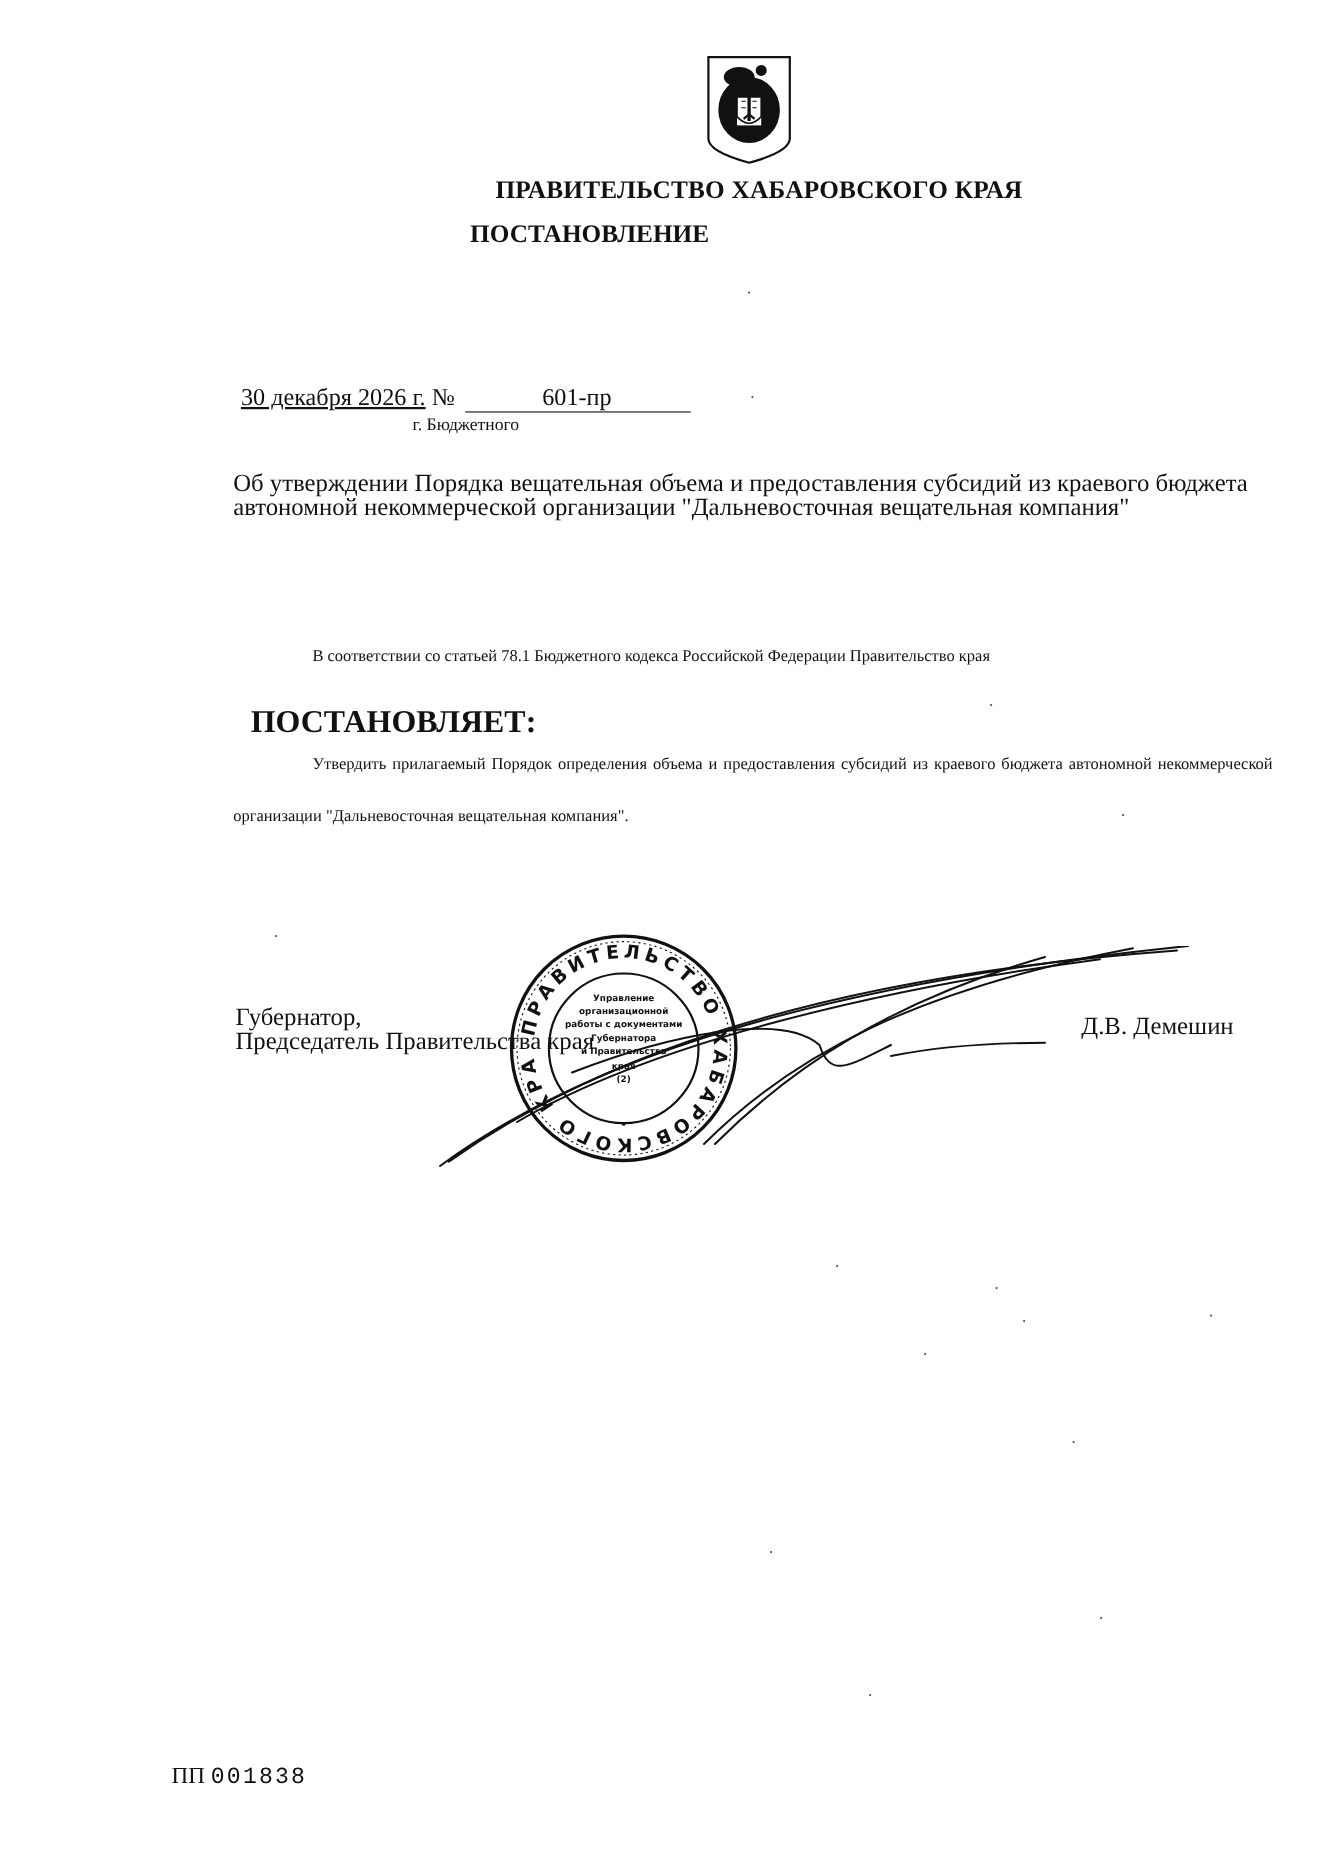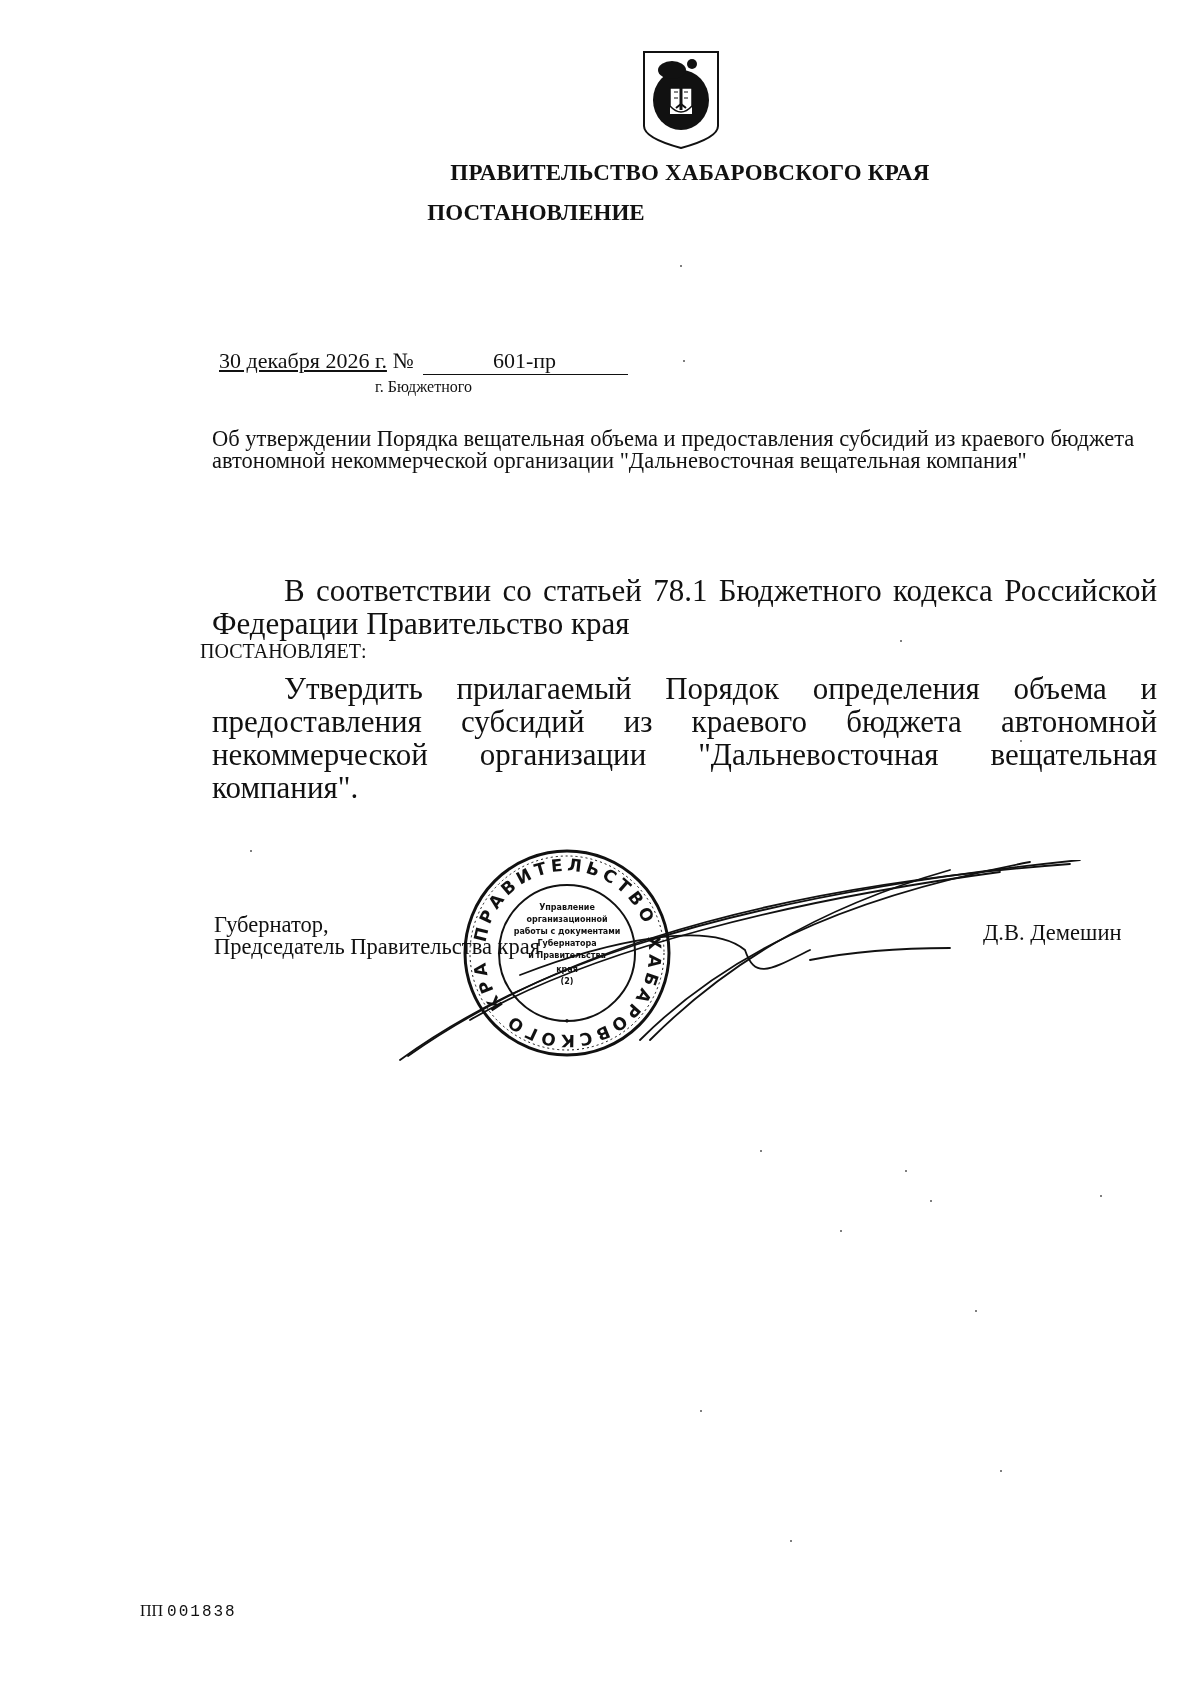--- a/index.html
+++ b/index.html
@@ -9,31 +9,31 @@
   .emblem { left:640px; top:48px; width:82px; height:104px; }
   .gov-title { left:0; width:1200px; top:160px; text-align:center; padding-left:180px; box-sizing:border-box;
                font-weight:bold; font-size:23px; letter-spacing:0.2px; }
   .doc-type { left:0; width:952px; top:200px; text-align:center; padding-left:120px; box-sizing:border-box;
               font-weight:bold; font-size:23px; }
   .date-line { left:219px; top:348px; font-size:22px; }
   .date-line .date { text-decoration:underline; }
   .date-line .num { display:inline-block; border-bottom:1px solid #111; width:205px; padding-left:70px; box-sizing:border-box; margin-left:4px; }
   .city { left:375px; top:378px; font-size:16px; }
   .subject { left:212px; top:428px; width:950px; font-size:22.5px; line-height:22px; }
-  .para { font-size:31px; line-height:33px; text-align:justify; }
+  .para { font-size:15px; line-height:47px; text-align:justify; }
   .p1 { left:212px; top:574px; width:945px; }
   .p1 .first { text-indent:72px; }
-  .decree { left:200px; top:640px; font-size:20px; }
+  .decree { left:228px; top:640px; font-size:29px;font-weight:bold; }
   .p2 { left:212px; top:672px; width:945px; }
   .p2 .txt { text-indent:72px; text-align:justify; }
   .sig-left { left:214px; top:896px; font-size:22.5px; line-height:22px;margin-top:18px; }
   .sig-right { left:983px; top:920px; font-size:22.5px; }
   .stamp { left:462px; top:848px; width:210px; height:210px; }
   .signature { left:390px; top:860px; width:700px; height:210px; }
-  .footer-code { left:140px; top:1602px; font-size:16px;text-align:center; }
+  .footer-code { left:156px; top:1602px; font-size:21px;text-align:center; }
   .footer-code .prefix { font-family:"Liberation Serif", serif; }
   .footer-code .digits { font-family:"Liberation Mono", "DejaVu Sans Mono", monospace; letter-spacing:2px; }
   .speck { position:absolute; width:2px; height:2px; background:#555; border-radius:1px; }
 </style>
 </head>
 <body>
 
 <div class="abs emblem">
   <svg width="82" height="104" viewBox="0 0 82 104">
     <path d="M4 4 L78 4 L78 78 Q78 90 41 100 Q4 90 4 78 Z" fill="#fff" stroke="#111" stroke-width="2"></path>

